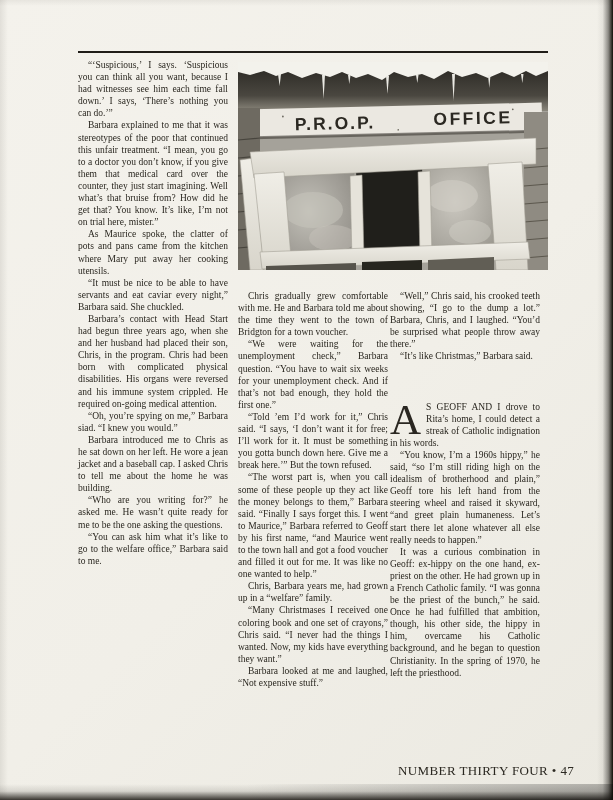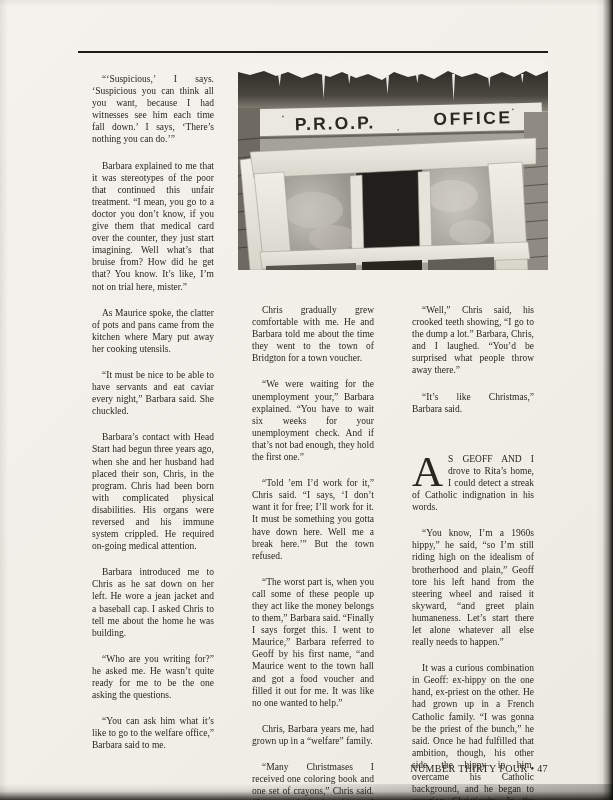--- a/index.html
+++ b/index.html
@@ -19,45 +19,45 @@
     width: 470px; height: 2px;
     background: #201d18;
   }
   .col {
     position: absolute;
     width: 150px;
     font-size: 9.5px;
     line-height: 12.1px;
     text-align: justify;
   }
-  .col p { margin: 14px; text-indent: 10px; }
+  .col p { margin: 0; text-indent: 10px; }
   #col1 { left: 78px; top: 59px; }
   #col2 { left: 238px; top: 290px; }
-  #col3 { left: 398px; top: 290px; }
+  #col3 { left: 390px; top: 290px; }
   .section-gap { margin-top: 38px !important; }
   .dc-para { text-indent: 0 !important; }
   .dropcap {
     float: left;
     font-size: 43px;
     line-height: 33px;
     padding: 2px 5px 0 0;
     font-family: "Liberation Serif", serif;
     color: #2a2721;
   }
   .photo {
     position: absolute;
     left: 238px; top: 62px;
     width: 310px; height: 208px;
   }
   .footer {
     position: absolute;
     left: 398px; top: 763px;
     width: 150px;
     text-align: right;
-    font-size: 10px;
+    font-size: 13px;
     letter-spacing: 0.4px;
     color: #2b2821;
     white-space: nowrap;
   }
   .edge-right {
     position: absolute; right: 0; top: 0;
     width: 16px; height: 100%;
     background: linear-gradient(to right,
       rgba(20,18,14,0) 0%, rgba(20,18,14,0.06) 35%,
       rgba(20,18,14,0.45) 70%, #121009 100%);
@@ -181,29 +181,30 @@
       </g>
     </svg>
   </div>
 
   <div class="col" id="col1">
     <p>“‘Suspicious,’ I says. ‘Suspicious you can think all you want, because I had witnesses see him each time fall down.’ I says, ‘There’s nothing you can do.’”</p>
     <p>Barbara explained to me that it was stereotypes of the poor that continued this unfair treatment. “I mean, you go to a doctor you don’t know, if you give them that medical card over the counter, they just start imagining. Well what’s that bruise from? How did he get that? You know. It’s like, I’m not on trial here, mister.”</p>
     <p>As Maurice spoke, the clatter of pots and pans came from the kitchen where Mary put away her cooking utensils.</p>
     <p>“It must be nice to be able to have servants and eat caviar every night,” Barbara said. She chuckled.</p>
     <p>Barbara’s contact with Head Start had begun three years ago, when she and her husband had placed their son, Chris, in the program. Chris had been born with complicated physical disabilities. His organs were reversed and his immune system crippled. He required on-going medical attention.</p>
+    <p>“Oh, you’re spying on me,” Barbara siad. “I knew you would.”</p>
     <p>Barbara introduced me to Chris as he sat down on her left. He wore a jean jacket and a baseball cap. I asked Chris to tell me about the home he was building.</p>
     <p>“Who are you writing for?” he asked me. He wasn’t quite ready for me to be the one asking the questions.</p>
     <p>“You can ask him what it’s like to go to the welfare office,” Barbara said to me.</p>
   </div>
 
   <div class="col" id="col2">
     <p>Chris gradually grew comfortable with me. He and Barbara told me about the time they went to the town of Bridgton for a town voucher.</p>
-    <p>“We were waiting for the unemployment your,” Barbara explained. “You have to wait six weeks for your unemployment check. And if that’s not bad enough, they hold the first one.”</p>
-    <p>“Told ’em I’d work for it,” Chris said. “I says, ‘I don’t want it for free; I’ll work for it. It must be something you gotta have down here. Well me a break here.’” But the town refused.</p>
+    <p>“We were waiting for the unemployment check,” Barbara question. “You have to wait six weeks for your unemployment check. And if that’s not bad enough, they hold the first one.”</p>
+    <p>“Told ’em I’d work for it,” Chris said. “I says, ‘I don’t want it for free; I’ll work for it. It must be something you gotta bunch down here. Give me a break here.’” But the town refused.</p>
     <p>“The worst part is, when you call some of these people up they act like the money belongs to them,” Barbara said. “Finally I says forget this. I went to Maurice,” Barbara referred to Geoff by his first name, “and Maurice went to the town hall and got a food voucher and filled it out for me. It was like no one wanted to help.”</p>
     <p>Chris, Barbara years me, had grown up in a “welfare” family.</p>
     <p>“Many Christmases I received one coloring book and one set of crayons,” Chris said. “I never had the things I wanted. Now, my kids have everything they want.”</p>
     <p>Barbara looked at me and laughed, “Not expensive stuff.”</p>
   </div>
 
   <div class="col" id="col3">
     <p>“Well,” Chris said, his crooked teeth showing, “I go to the dump a lot.” Barbara, Chris, and I laughed. “You’d be surprised what people throw away there.”</p>
     <p>“It’s like Christmas,” Barbara said.</p>
     <p class="dc-para section-gap">

